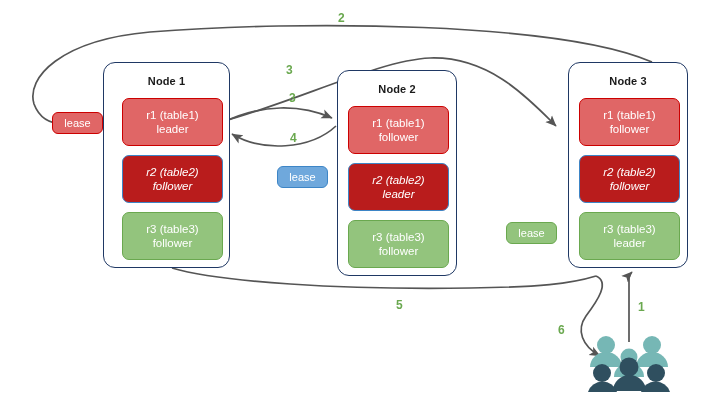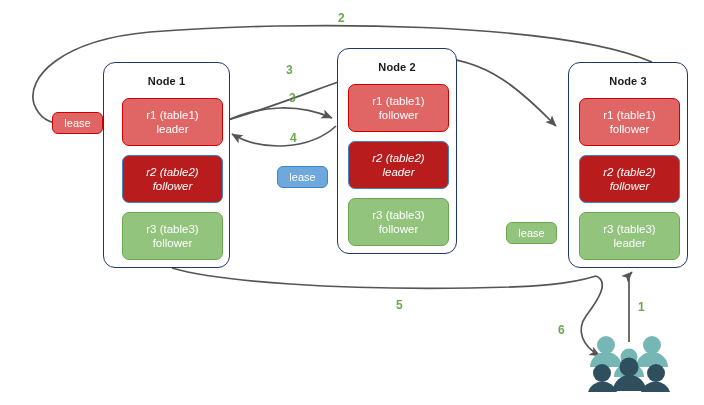--- a/index.html
+++ b/index.html
@@ -119,21 +119,21 @@
     <div class="replica rep-blue" style="top:92px;">
       <span class="rl1">r2 (table2)</span>
       <span class="rl2">follower</span>
     </div>
     <div class="replica rep-green" style="top:149px;">
       <span class="rl1">r3 (table3)</span>
       <span class="rl2">follower</span>
     </div>
   </div>
 
-  <div class="node-box" style="left:337px; top:48px; width:120px; height:206px;">
+  <div class="node-box" style="left:337px; top:70px; width:120px; height:206px;">
     <div class="node-title">Node 2</div>
     <div class="replica rep-red" style="top:35px; left:10px;">
       <span class="rl1">r1 (table1)</span>
       <span class="rl2">follower</span>
     </div>
     <div class="replica rep-blue" style="top:92px; left:10px;">
       <span class="rl1">r2 (table2)</span>
       <span class="rl2">leader</span>
     </div>
     <div class="replica rep-green" style="top:149px; left:10px;">

